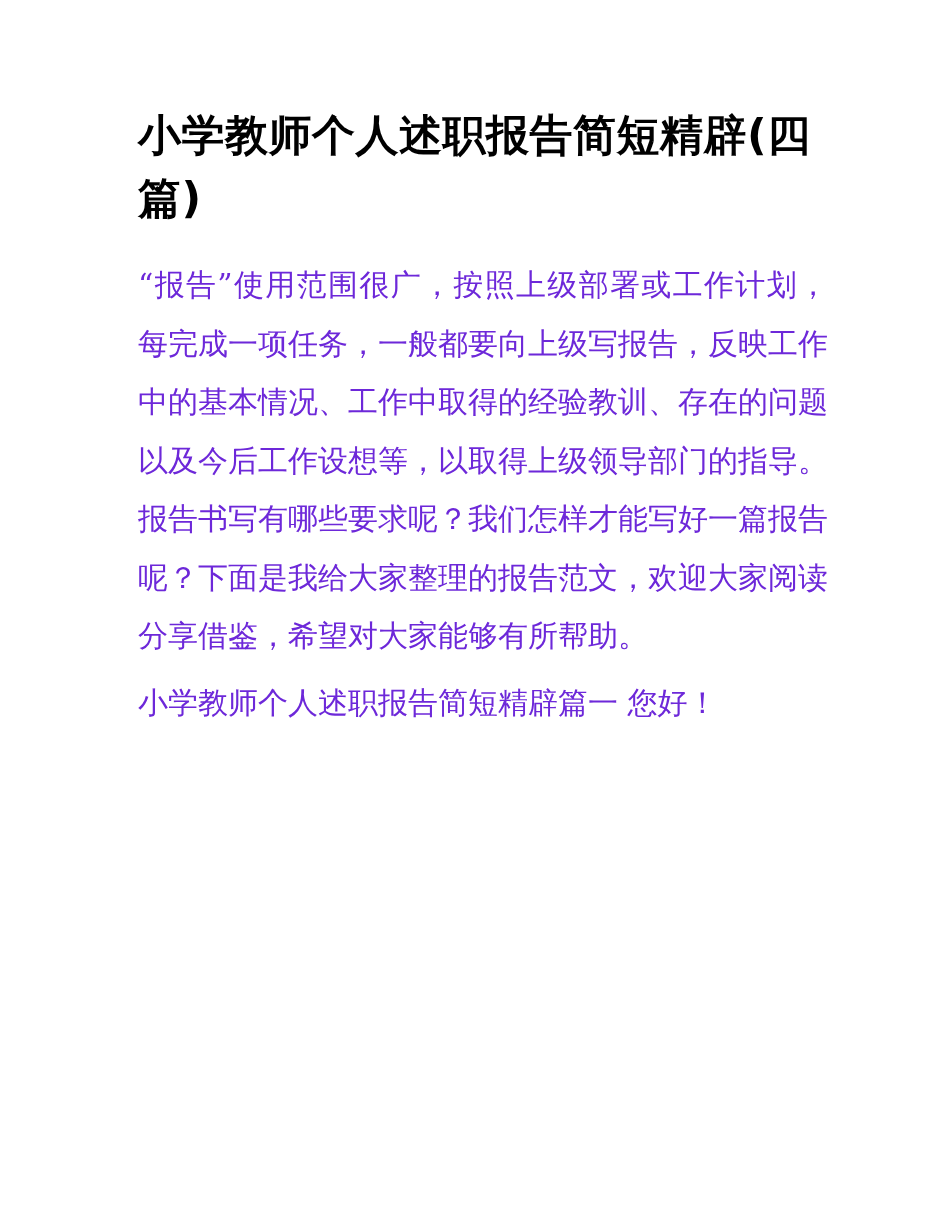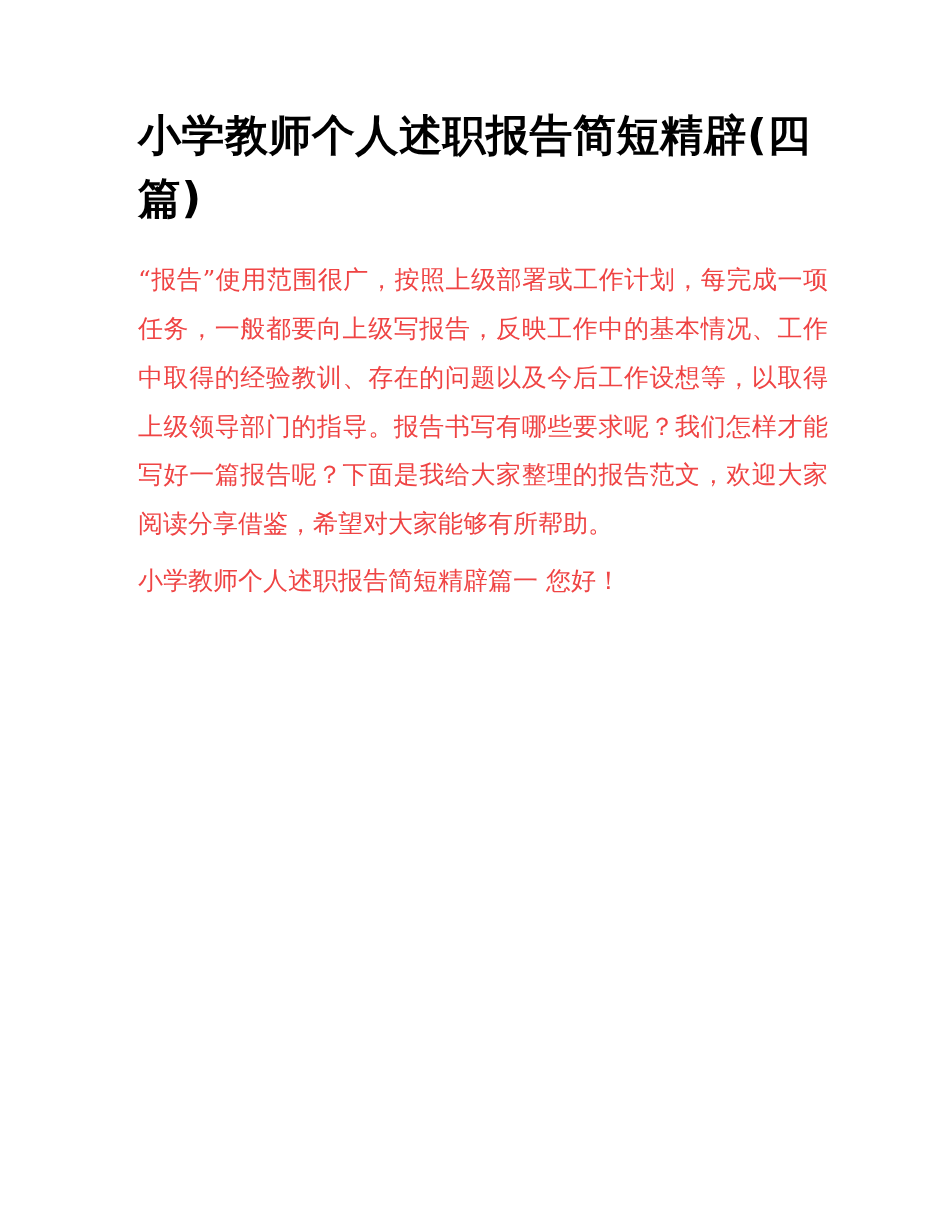--- a/index.html
+++ b/index.html
@@ -27,26 +27,26 @@
   .doc-title {
     font-family: "DejaVu Sans", "Liberation Sans", sans-serif;
     font-weight: 700;
     font-size: 43px;
     line-height: 1.47;
     letter-spacing: 0.5px;
     margin: 0 0 26px 0;
     color: #000;
   }
   .para {
-    font-size: 25px;
+    font-size: 30px;
     line-height: 1.95;
     margin: 0 0 0 0;
     text-align: justify;
     text-justify: inter-ideograph;
-    color: #ef4444;
+    color: #6d28d9;
   }
   .para + .para {
     margin-top: 8px;
   }
 </style>
 </head>
 <body>
 
 <div class="page">
   <div class="content">

